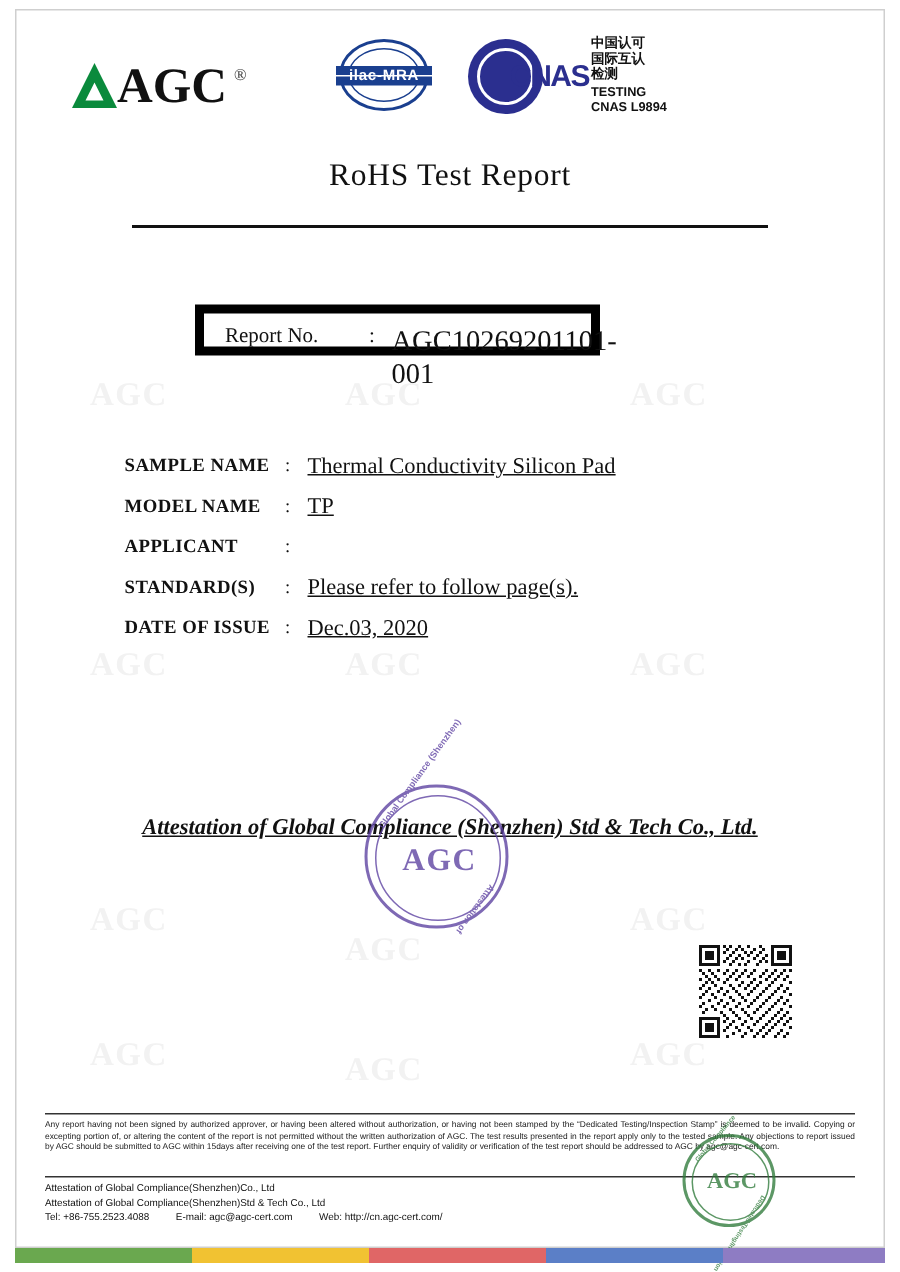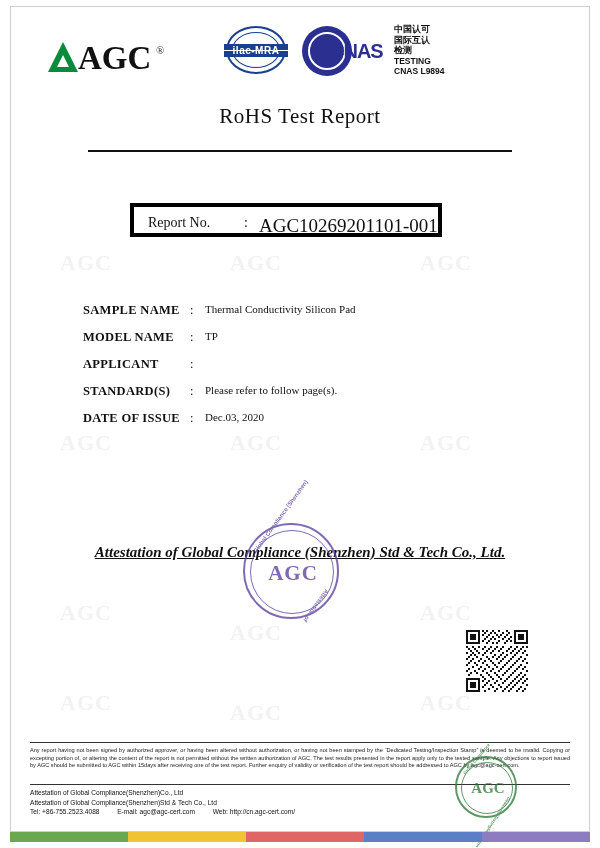--- a/index.html
+++ b/index.html
@@ -114,21 +114,21 @@
   .ilac .strike {
     position: absolute;
     left: 2px; top: 26px;
     width: 64px; height: 1px;
     background: #fff;
   }
 
   
   .cnas {
     position: absolute;
-    left: 268px; top: 2px;
+    left: 278px; top: 2px;
     width: 88px; height: 58px;
   }
   .cnas .circle {
     position: absolute;
     left: 0; top: 4px;
     width: 50px; height: 50px;
     border-radius: 50%;
     background: #2b2f8f;
   }
   .cnas .circle .inner {
@@ -175,22 +175,22 @@
     position: absolute;
     left: 88px; top: 150px;
     width: 424px; height: 2px;
     background: #111;
   }
 
   
   .reportbox {
     position: absolute;
     left: 130px; top: 203px;
-    width: 312px; height: 34px;
-    border: 4px solid #000000;
+    width: 270px; height: 34px;
+    border: 6px solid #000000;
     box-sizing: border-box;
   }
   .reportbox .lbl {
     position: absolute;
     left: 14px; top: 8px;
     font-size: 14px;
   }
   .reportbox .colon {
     position: absolute;
     left: 110px; top: 8px;
@@ -222,21 +222,22 @@
     text-align: center;
   }
   .field-colon {
     position: absolute;
     left: 107px; top: 0;
     font-size: 12.5px;
   }
   .field-value {
     position: absolute;
     left: 122px; top: 0;
-    font-size: 11px;
+    font-size: 15px;
+    text-decoration: underline;
   }
 
   
   .attestation {
     position: absolute;
     left: 0; top: 544px;
     width: 600px;
     text-align: center;
     font-family: "Liberation Serif", serif;
     font-style: italic;

